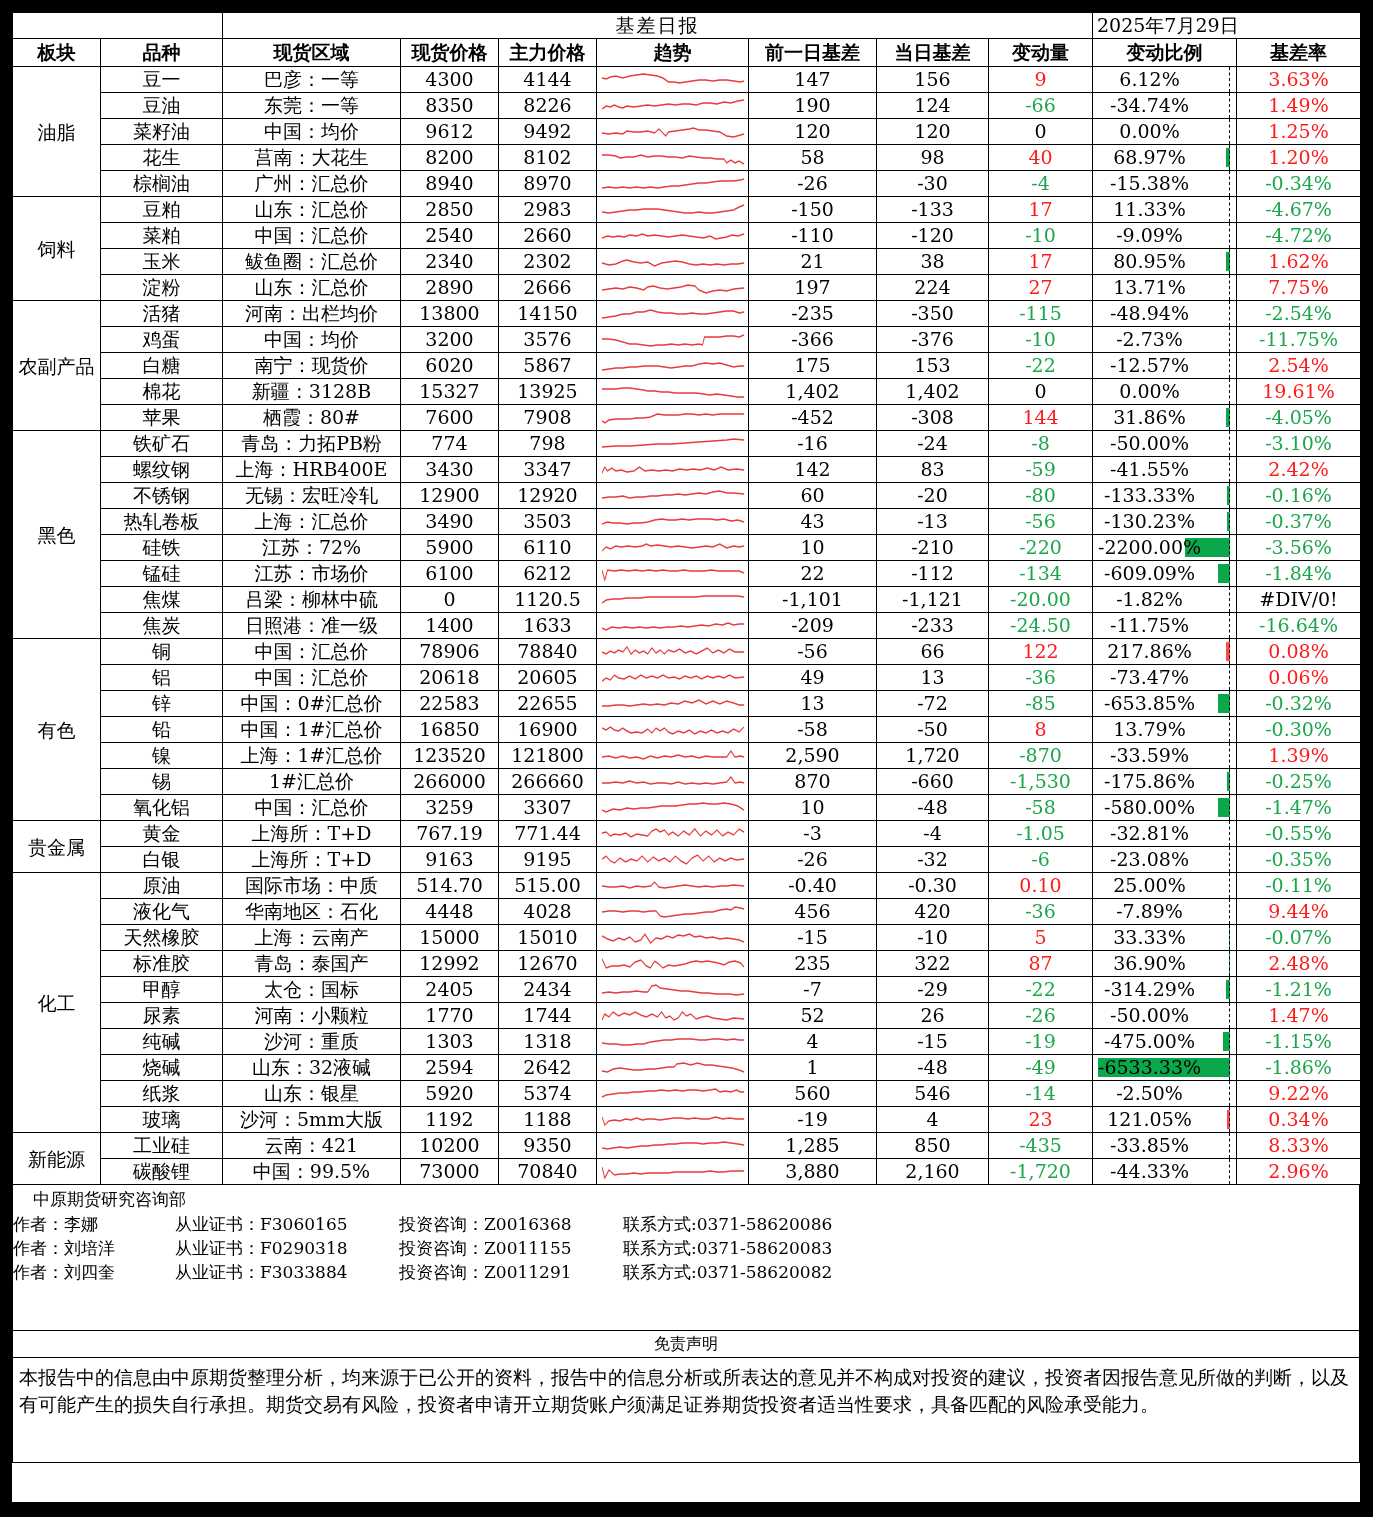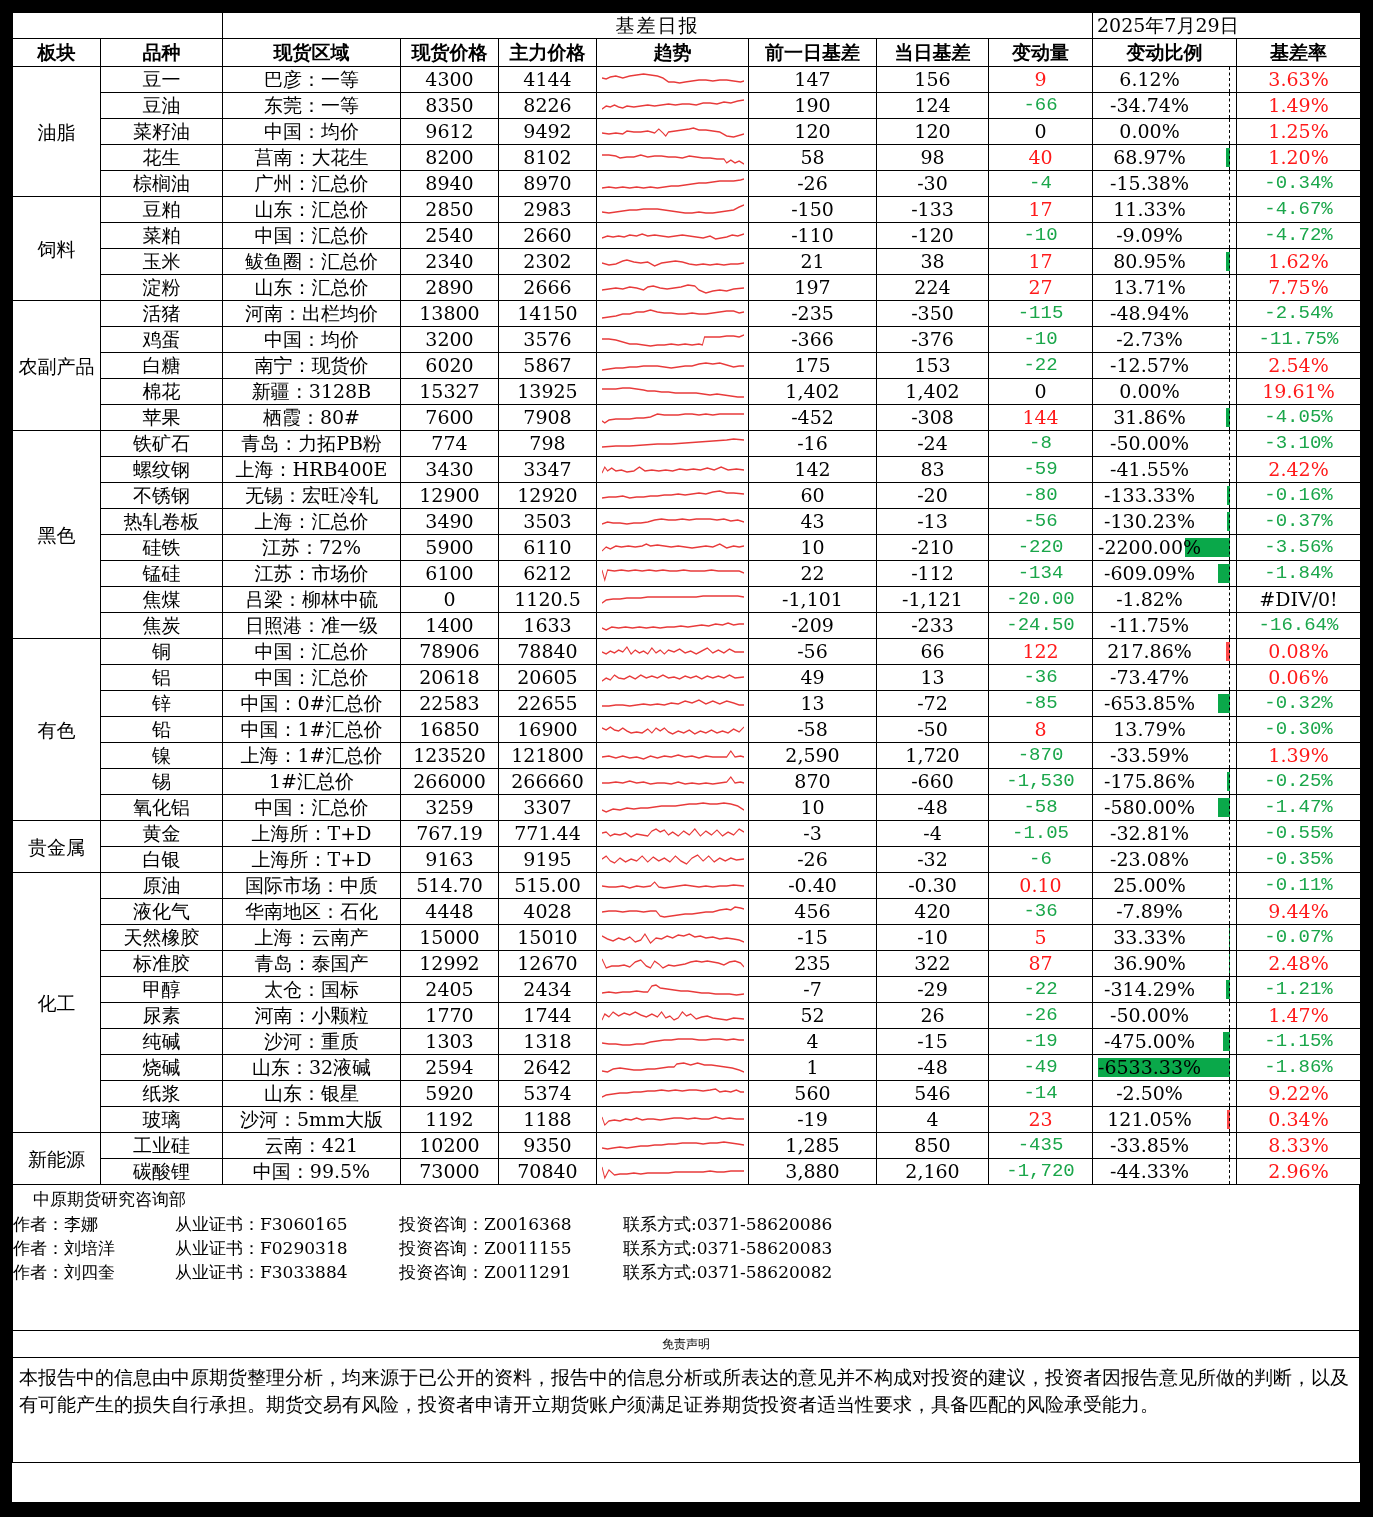--- a/index.html
+++ b/index.html
@@ -6,36 +6,36 @@
   body{width:1373px;height:1517px;position:relative;font-family:"DejaVu Serif","Liberation Serif",serif;color:#000;}
   .sheet{position:absolute;left:12px;top:12px;width:1348px;height:1490px;background:#fff;}
   table.main{border-collapse:collapse;table-layout:fixed;width:1348px;}
   table.main td,table.main th{border:1.5px solid #000;padding:0;text-align:center;vertical-align:middle;font-size:19px;font-weight:normal;height:25px;line-height:25px;white-space:nowrap;overflow:hidden;}
   table.main th{font-weight:bold;height:27px;}
   .title-row td{height:62px;}
   .title{font-size:36px;letter-spacing:2px;}
   .date{font-size:17px;text-align:left !important;padding-left:4px !important;}
   .sector{font-size:20px;white-space:normal !important;line-height:30px !important;}
   .red{color:#ff1a1a;}
-  .green{color:#1aa64a;font-family:Liberation Mono, monospace;}
+  .green{color:#1aa64a;}
   .black{color:#000;}
   .spark svg{display:block;margin:0 auto;}
   .ratio{position:relative;text-align:right;padding-right:30px !important;}
   .ratio .axis{position:absolute;right:6px;top:0;bottom:0;width:0;border-left:1.5px dashed #000;}
   .ratio .bar{position:absolute;top:3px;bottom:3px;}
   .ratio .bar.neg{background:#0aa84a;}
   .ratio .bar.pos{background:#ff4a4a;}
   .ratio span.txt{position:relative;z-index:2;}
   .footer{border:1.5px solid #000;border-top:none;}
   .dept{font-size:17px;padding:3px 4px 0 20px;height:24px;}
   .author-row{display:flex;font-size:17px;height:24px;line-height:24px;padding-left:0;}
   .author-row span{display:inline-block;}
   .c1{width:162px}.c2{width:224px}.c3{width:224px}.c4{width:260px}
   .spacer{height:46px;border-bottom:1.5px solid #000;}
-  .disc-title{text-align:center;font-size:12px;height:26px;line-height:26px;border-bottom:1.5px solid #000;}
+  .disc-title{text-align:center;font-size:16px;height:26px;line-height:26px;border-bottom:1.5px solid #000;}
   .disc-body{font-size:19px;line-height:27px;padding:6px 6px;height:92px;}
 </style>
 </head>
 <body>
 
 <div class="sheet">
   <table class="main">
     <colgroup>
       <col style="width:88px">
         <col style="width:122px">

